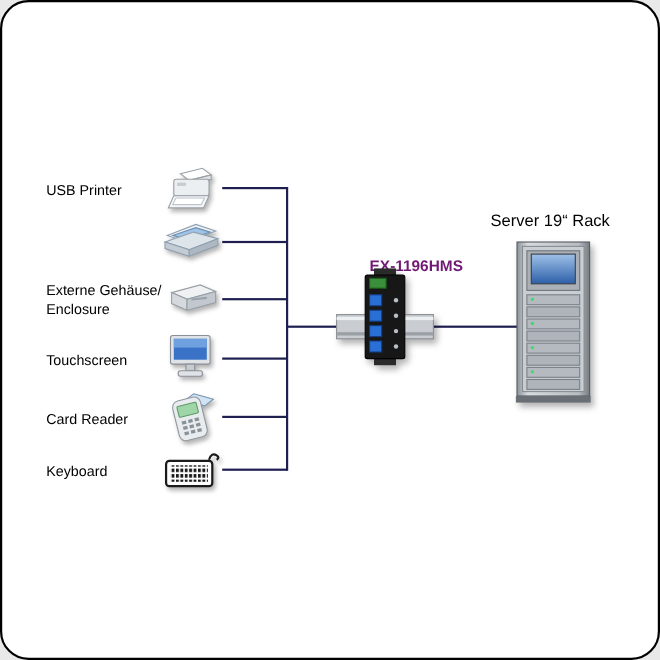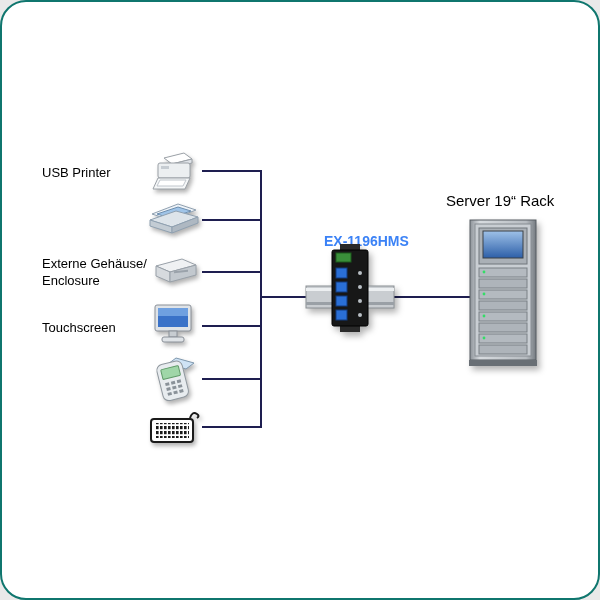--- a/index.html
+++ b/index.html
@@ -1,42 +1,44 @@
 <!DOCTYPE html>
 <html><head>
 <meta charset="utf-8">
 <style>
   * { margin:0; padding:0; box-sizing:border-box; }
   html,body { width:600px; height:600px; background:#e9e9e9; font-family:"Liberation Sans", sans-serif; }
   .card {
     position:absolute; left:0; top:0; width:600px; height:600px;
-    background:#ffffff; border-radius:26px; border:2px solid #0f766e; overflow:hidden;
+    background:#ffffff; border-radius:26px; border:2px solid #000000; overflow:hidden;
   }
   .device-label {
     position:absolute; left:40px; width:120px;
     font-size:13px; line-height:17px; color:#000; white-space:pre-line;
   }
   .icon {
     position:absolute; left:146px;
     filter:drop-shadow(2px 3px 2px rgba(0,0,0,0.30));
   }
   .line { position:absolute; background:#1e1e50; }
-  .hub-label { position:absolute; left:322px; top:231px; font-size:14px; font-weight:bold; color:#3b82f6; }
+  .hub-label { position:absolute; left:334px; top:231px; font-size:14px; font-weight:bold; color:#701a75; }
   .server-label { position:absolute; left:444px; top:190px; font-size:15px; color:#000;text-align:right; }
   .hub-wrap, .rack-wrap { position:absolute; filter:drop-shadow(3px 4px 3px rgba(0,0,0,0.30)); }
 </style>
 </head>
 <body>
 
 <div class="card">
 
   <span class="device-label" style="top:162px">USB Printer</span>
   <span class="device-label" style="top:317px">Touchscreen</span>
   <span class="device-label" style="top:253px">Externe Gehäuse/
 Enclosure</span>
+  <span class="device-label" style="top:370px">Card Reader</span>
+  <span class="device-label" style="top:418px">Keyboard</span>
 
   <span class="icon" style="top:146px">
     <svg width="52" height="44" viewBox="0 0 52 44">
       <polygon points="16,10 36,5 44,11 24,16" fill="#ffffff" stroke="#9aa0a6"></polygon>
       <polygon points="24,16 44,11 44,15 24,20" fill="#dfe3e8" stroke="#9aa0a6"></polygon>
       <rect x="10" y="15" width="32" height="15" rx="2" fill="#eceff1" stroke="#9aa0a6"></rect>
       <rect x="13" y="18" width="8" height="3" fill="#c6ccd2"></rect>
       <polygon points="10,30 42,30 37,41 5,41" fill="#f5f7f8" stroke="#9aa0a6"></polygon>
       <polygon points="12,32 38,32 35,38 9,38" fill="#ffffff" stroke="#c0c6cc"></polygon>
     </svg>

